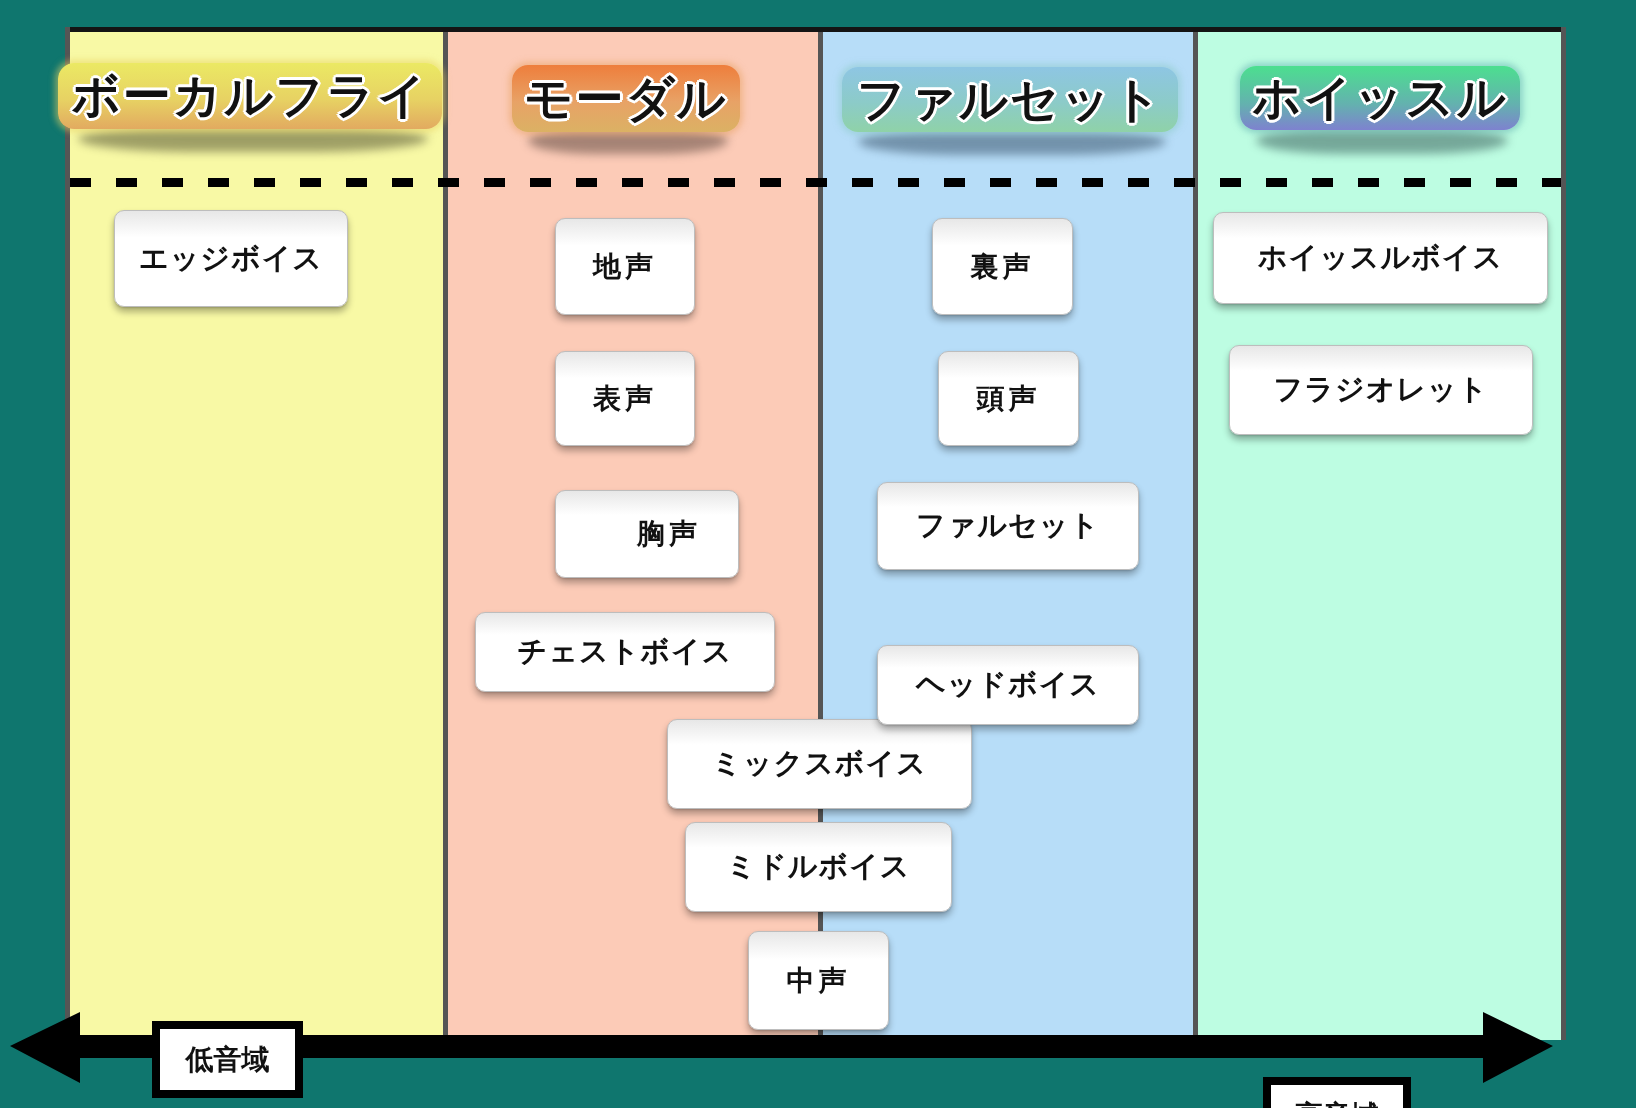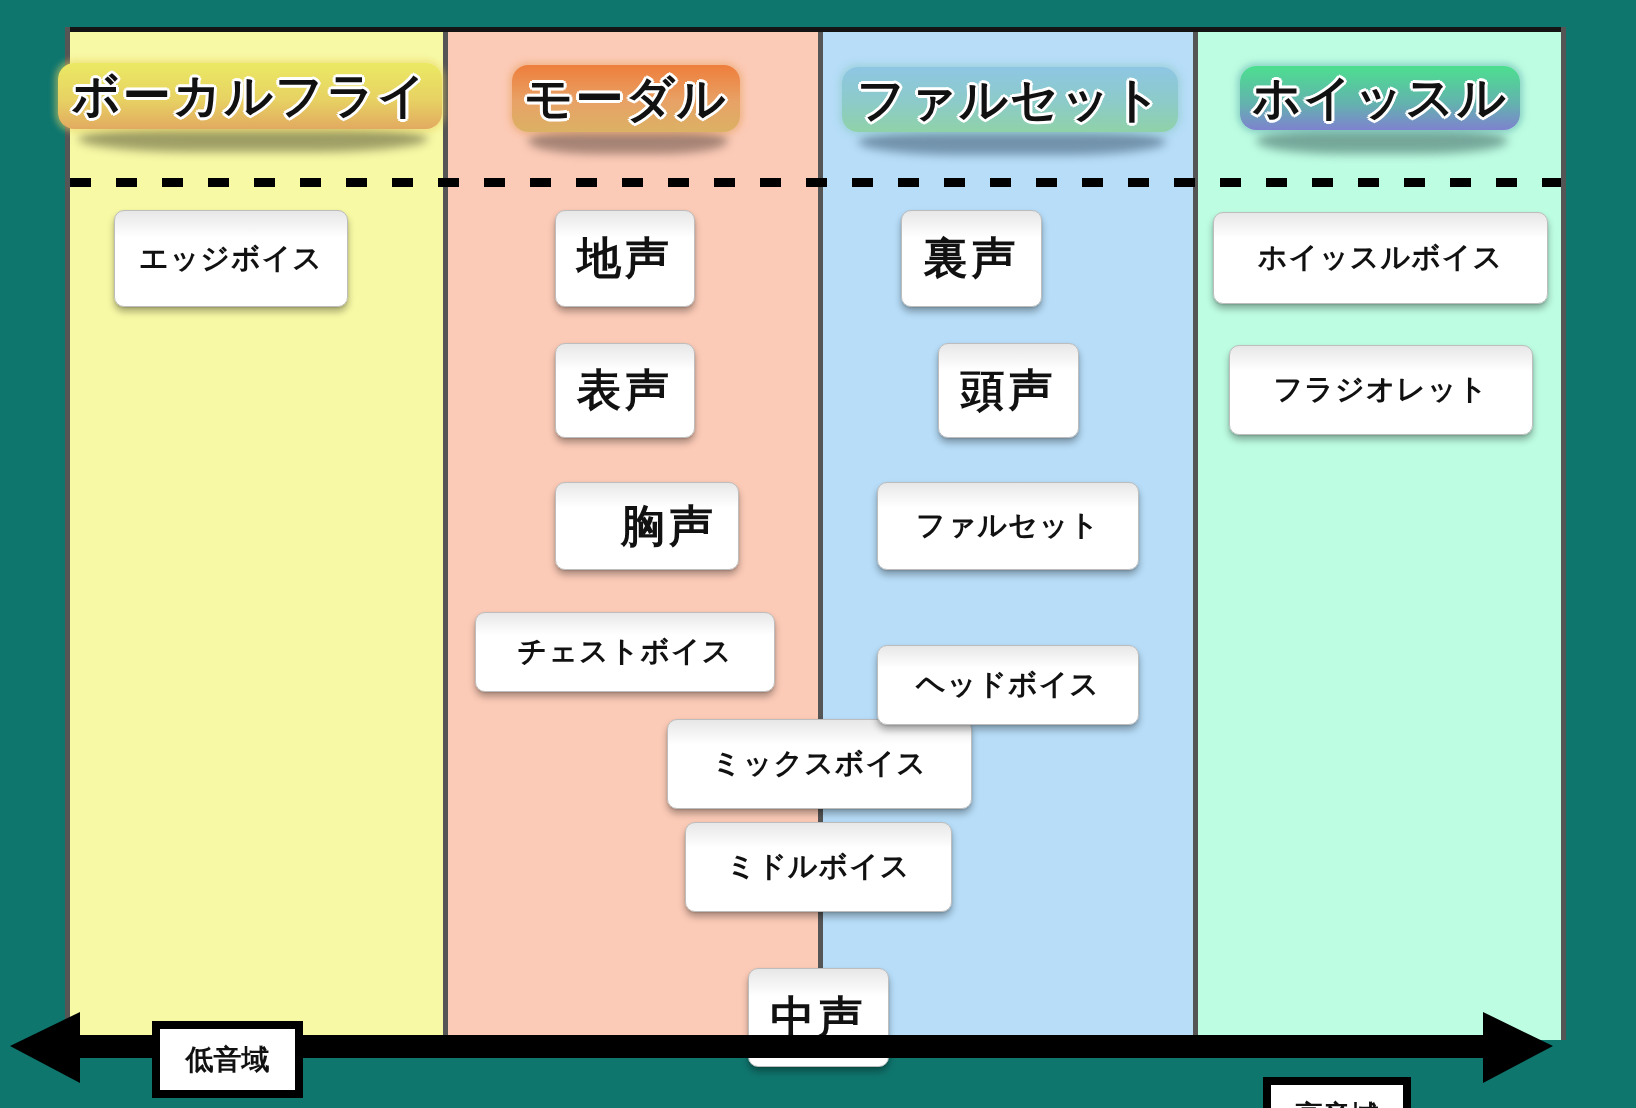--- a/index.html
+++ b/index.html
@@ -55,21 +55,21 @@
   .smudge-3{left:858px;top:131px;width:308px;background:#46627a;}
   .smudge-4{left:1256px;top:130px;width:252px;background:#46706a;}
   
   .vbox{
     z-index:5;display:flex;align-items:center;justify-content:center;
     background:linear-gradient(180deg,#e7e7e7 0%,#ffffff 28%);
     border:1px solid #bdbdbd;border-radius:10px;
     box-shadow:0 5px 7px rgba(0,0,0,.30),0 1px 2px rgba(0,0,0,.15);
     font-weight:700;color:#111;font-size:29px;letter-spacing:1px;
   }
-  .vbox.big{font-size:44px;letter-spacing:4px;}
+  .vbox.big{font-size:28px;letter-spacing:4px;margin-top:8px;}
   
   .axis-svg{left:0;top:1000px;width:1636px;height:108px;z-index:6;}
   .range-label{
     z-index:7;display:flex;align-items:center;justify-content:center;
     background:#ffffff;border:8px solid #000;box-sizing:border-box;
     font-weight:700;font-size:28px;color:#111;margin-top:13px;
   }
   .range-low{left:152px;top:1008px;width:151px;height:77px;}
   .range-high{left:1263px;top:1064px;width:148px;height:77px;}
 </style>
@@ -112,23 +112,23 @@
 
   <div class="abs vbox" style="left:114px;top:210px;width:232px;height:95px;">エッジボイス</div>
 
   <div class="abs vbox big" style="left:555px;top:210px;width:138px;height:95px;">地声</div>
   <div class="abs vbox big" style="left:555px;top:343px;width:138px;height:93px;">表声</div>
   <div class="abs vbox big" style="left:555px;top:482px;width:138px;height:86px;padding-left:44px;">胸声</div>
   <div class="abs vbox" style="left:475px;top:612px;width:298px;height:78px;">チェストボイス</div>
 
   <div class="abs vbox" style="left:667px;top:719px;width:303px;height:88px;">ミックスボイス</div>
   <div class="abs vbox" style="left:685px;top:822px;width:265px;height:88px;">ミドルボイス</div>
-  <div class="abs vbox big" style="left:748px;top:968px;width:139px;height:97px;">中声</div>
+  <div class="abs vbox big" style="left:748px;top:923px;width:139px;height:97px;">中声</div>
 
-  <div class="abs vbox big" style="left:901px;top:210px;width:139px;height:95px;">裏声</div>
+  <div class="abs vbox big" style="left:932px;top:210px;width:139px;height:95px;">裏声</div>
   <div class="abs vbox big" style="left:938px;top:343px;width:139px;height:93px;">頭声</div>
   <div class="abs vbox" style="left:877px;top:482px;width:260px;height:86px;">ファルセット</div>
   <div class="abs vbox" style="left:877px;top:645px;width:260px;height:78px;">ヘッドボイス</div>
 
   <div class="abs vbox" style="left:1213px;top:212px;width:333px;height:90px;">ホイッスルボイス</div>
   <div class="abs vbox" style="left:1229px;top:345px;width:302px;height:88px;">フラジオレット</div>
 
   <svg class="abs axis-svg" viewBox="0 0 1636 108">
     <polygon fill="#000000" points="10,46 80,12 80,35 1483,35 1483,12 1553,46 1483,83 1483,58 80,58 80,83"></polygon>
   </svg>

